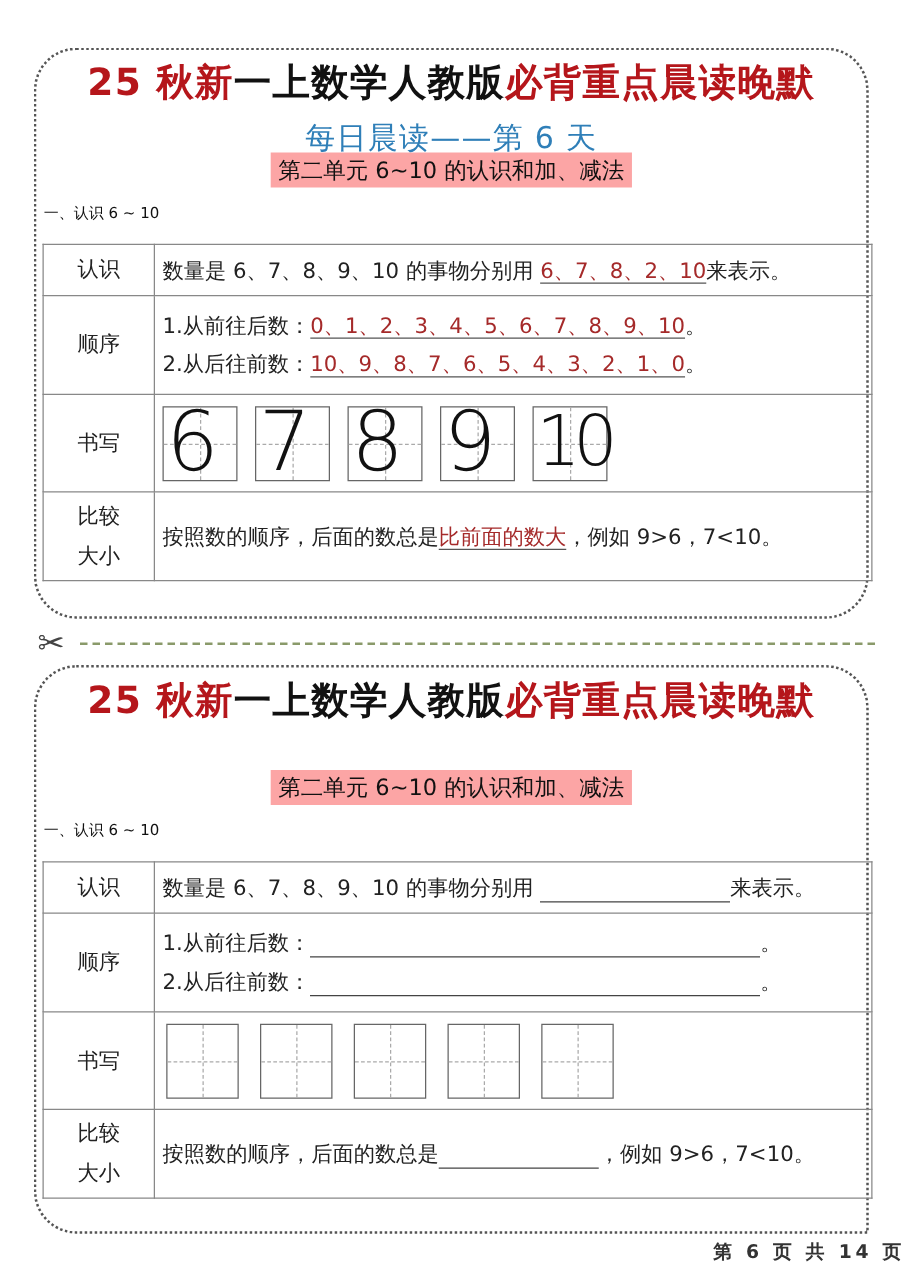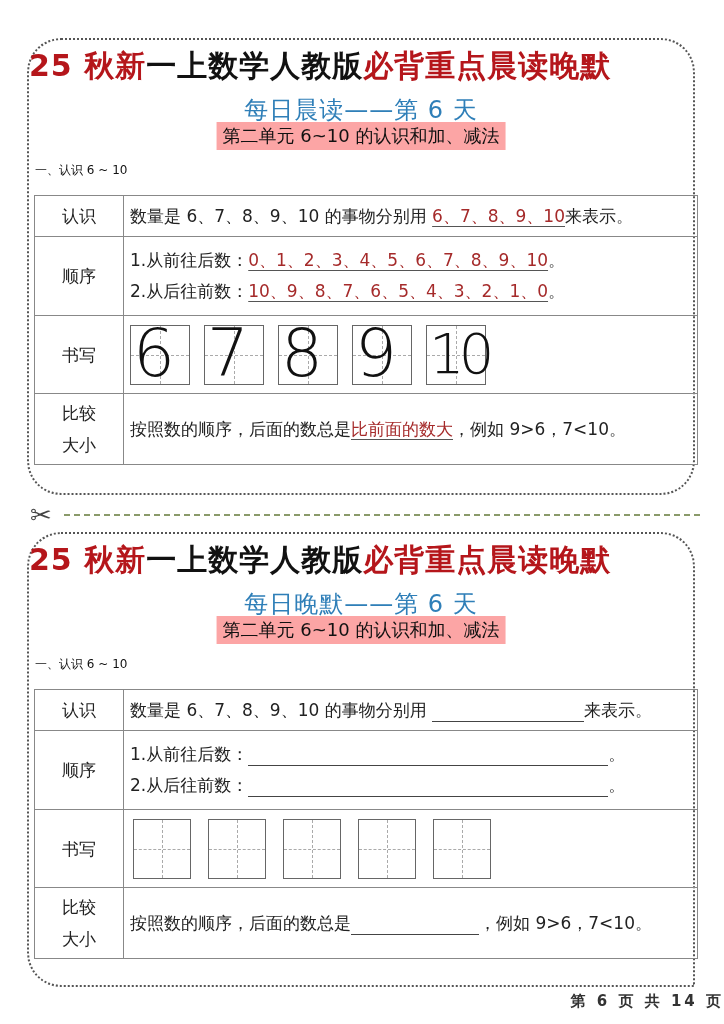--- a/index.html
+++ b/index.html
@@ -2,21 +2,21 @@
 <html><head>
 <meta charset="utf-8">
 <style>
   html, body { margin:0; padding:0; background:#ffffff; }
   body { width:724px; height:1024px; position:relative; overflow:hidden;
          font-family:"DejaVu Sans", "Liberation Sans", sans-serif; color:#222; }
   .card { position:absolute; left:27px; width:668px; border:2px dotted #555;
           border-radius:34px; box-sizing:border-box; }
   .card.top { top:38px; height:457px; }
   .card.bottom { top:532px; height:455px; border-bottom-right-radius:0; border-right-color:#555; }
-  .title { position:absolute; left:0; width:100%; text-align:left; top:6px;
+  .title { position:absolute; left:0; width:100%; text-align:center; top:6px;
            font-size:30px; font-weight:bold; letter-spacing:1px; white-space:nowrap; }
   .title .red { color:#b5161b; }
   .title .black { color:#111; }
   .subtitle { position:absolute; left:0; width:100%; text-align:center; top:54px;
               font-size:24px; color:#2f7fb8; letter-spacing:1px; }
   .unit { position:absolute; left:50%; transform:translateX(-50%); top:82px;
           background:#fca5a5; padding:2px 6px; font-size:18px; color:#111; white-space:nowrap; }
   .section { position:absolute; left:6px; top:122px; font-size:12px; color:#111; }
   table.grid { position:absolute; left:5px; top:155px; width:664px; border-collapse:collapse;
                font-size:17px; color:#222; }
@@ -50,21 +50,21 @@
     <span class="red">25 秋新</span><span class="black">一上数学人教版</span><span class="red">必背重点晨读晚默</span>
   </div>
   <div class="subtitle">每日晨读——第 6 天</div>
   <div class="unit">第二单元 6~10 的认识和加、减法</div>
   <div class="section">一、认识 6 ~ 10</div>
   <table class="grid">
     <tbody>
         <tr class="r1">
       <td class="lbl">认识</td>
       <td style="white-space:nowrap;">
-        <span>数量是 6、7、8、9、10 的事物分别用 </span><span class="ans">6、7、8、9、10</span><span>来表示。</span>
+        <span>数量是 6、7、8、9、10 的事物分别用 </span><span class="ans">6、7、8、2、10</span><span>来表示。</span>
       </td>
     </tr>
     <tr class="r2">
       <td class="lbl">顺序</td>
       <td>
         <div class="line"><span>1.从前往后数：</span><span class="ans">0、1、2、3、4、5、6、7、8、9、10</span><span>。</span></div>
         <div class="line"><span>2.从后往前数：</span><span class="ans">10、9、8、7、6、5、4、3、2、1、0</span><span>。</span></div>
       </td>
     </tr>
     <tr class="r3">
@@ -104,21 +104,20 @@
 
 <div class="cut">
   <span class="scissors">✂</span>
   <div class="dash"></div>
 </div>
 
 <div class="card bottom">
   <div class="title">
     <span class="red">25 秋新</span><span class="black">一上数学人教版</span><span class="red">必背重点晨读晚默</span>
   </div>
-  <div class="subtitle">每日晚默——第 6 天</div>
   <div class="unit">第二单元 6~10 的认识和加、减法</div>
   <div class="section">一、认识 6 ~ 10</div>
   <table class="grid">
     <tbody>
         <tr class="r1">
       <td class="lbl">认识</td>
       <td style="white-space:nowrap;">
         <span>数量是 6、7、8、9、10 的事物分别用 </span><span class="blank" style="width:152px;"></span><span>来表示。</span>
       </td>
     </tr>

